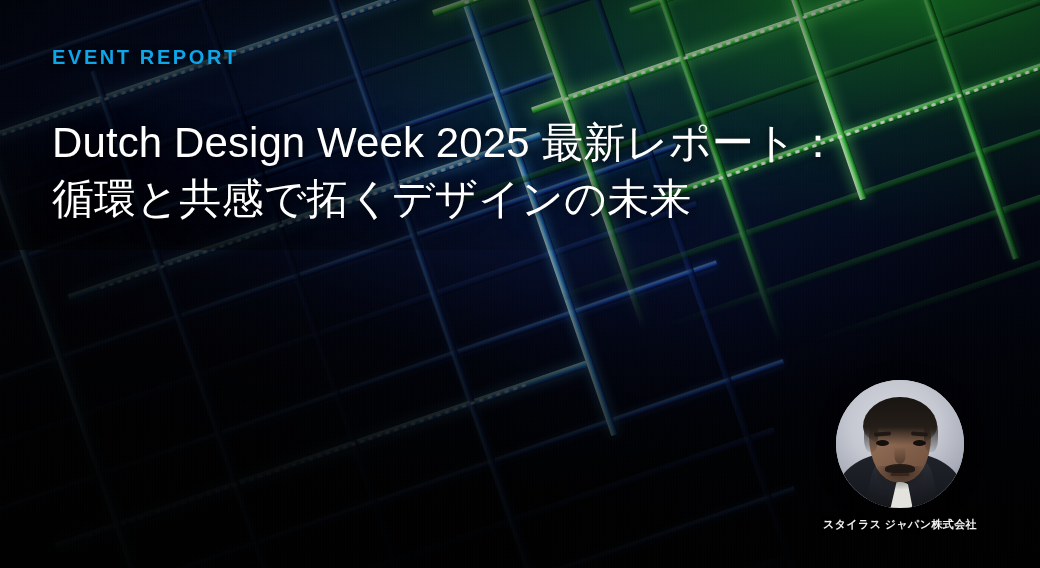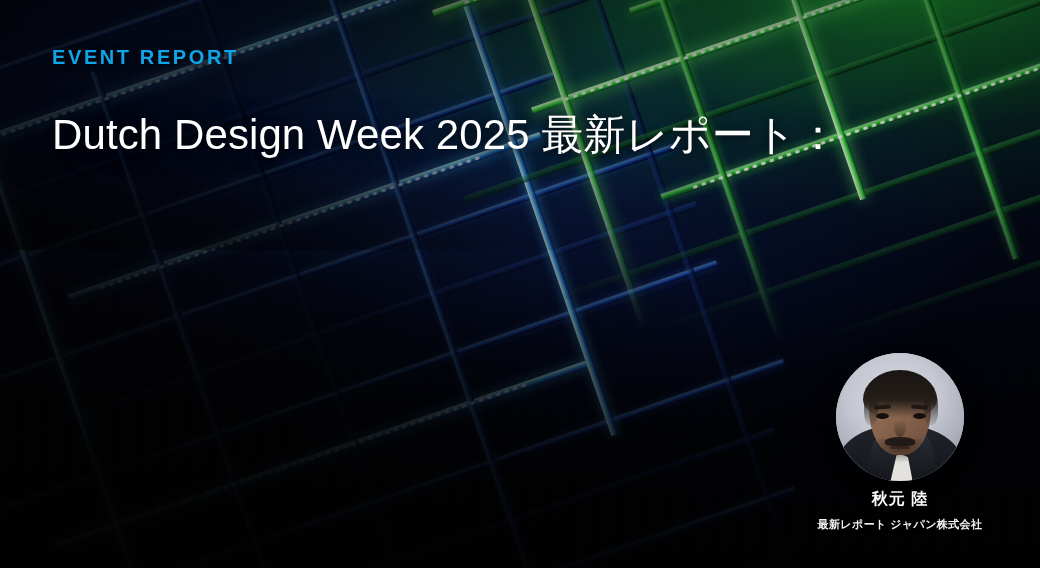--- a/index.html
+++ b/index.html
@@ -231,21 +231,21 @@
     font-weight: bold;
     letter-spacing: 2.6px;
     color: #0ea5e9;
     text-shadow: 0 1px 6px rgba(0,0,0,0.85);
     white-space: nowrap;
   }
 
   #headline {
     position: absolute;
     left: 52px;
-    top: 86px;
+    top: 94px;
     width: 860px;
   }
   #headline .tline {
     display: block;
     font-size: 42px;
     font-weight: 500;
     line-height: 56px;
     color: #ffffff;
     letter-spacing: 0.1px;
     white-space: nowrap;
@@ -504,20 +504,21 @@
     <div class="text-scrim"></div>
     <div class="grain"></div>
   </div>
 
   <div id="content">
 
     <div id="eyebrow">EVENT REPORT</div>
 
     <h1 id="headline">
       <span class="tline">Dutch Design Week 2025 最新レポート：</span>
+      <span class="tline">循環と共感で拓くデザインの未来</span>
     </h1>
 
     <div id="author">
       <div id="avatar" aria-label="秋元 陸 のポートレート">
         <div class="portrait">
           <div class="backdrop"></div>
           <div class="torso"></div>
           <div class="tee"></div>
           <div class="collarL"></div>
           <div class="collarR"></div>
@@ -529,18 +530,17 @@
           <div class="brow l"></div>
           <div class="brow r"></div>
           <div class="eye l"></div>
           <div class="eye r"></div>
           <div class="nose"></div>
           <div class="beard"></div>
           <div class="stache"></div>
           <div class="mouth"></div>
         </div>
       </div>
-      <p class="name">秋元 陸</p>
-      <p class="org">最新レポート ジャパン株式会社</p>
+      <p class="org">スタイラス ジャパン株式会社</p>
     </div>
 
   </div>
 </div>
 
 </body></html>

